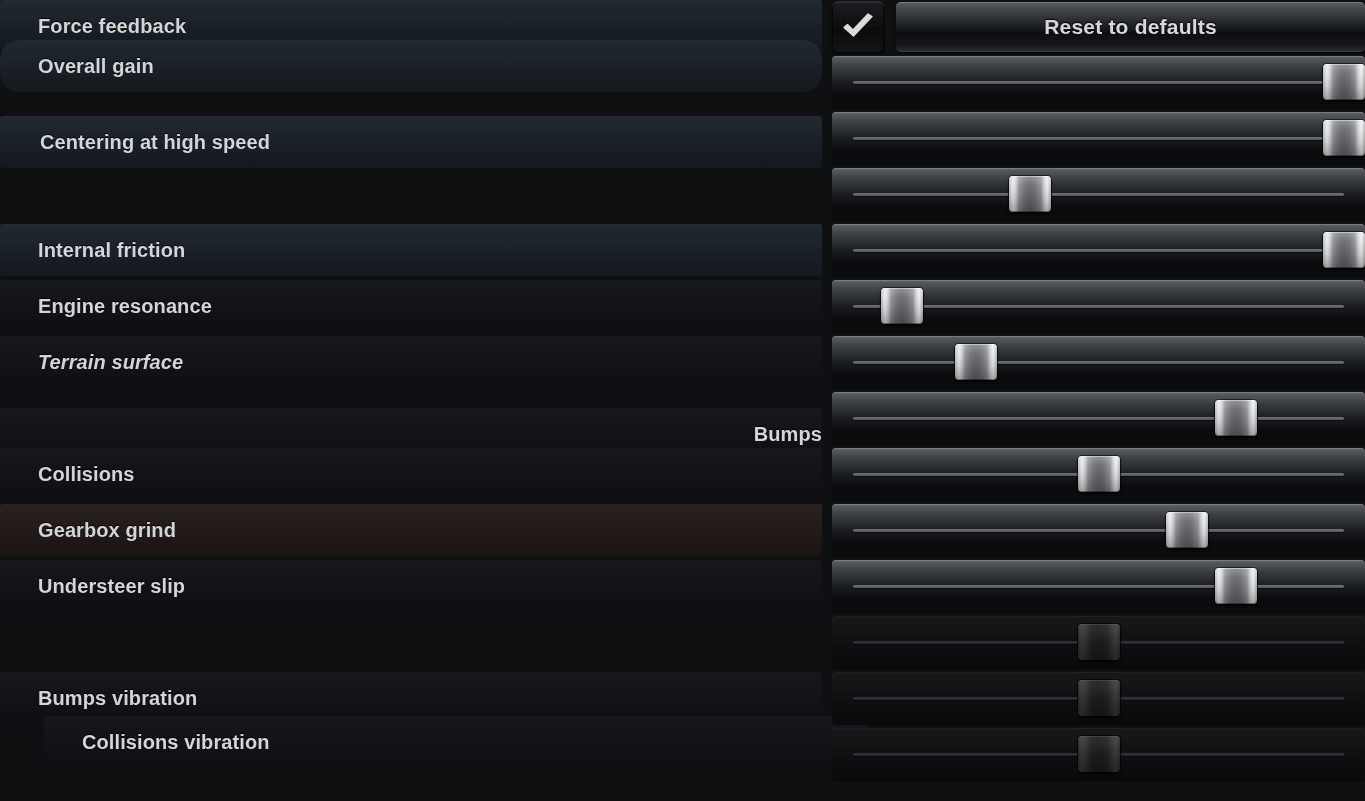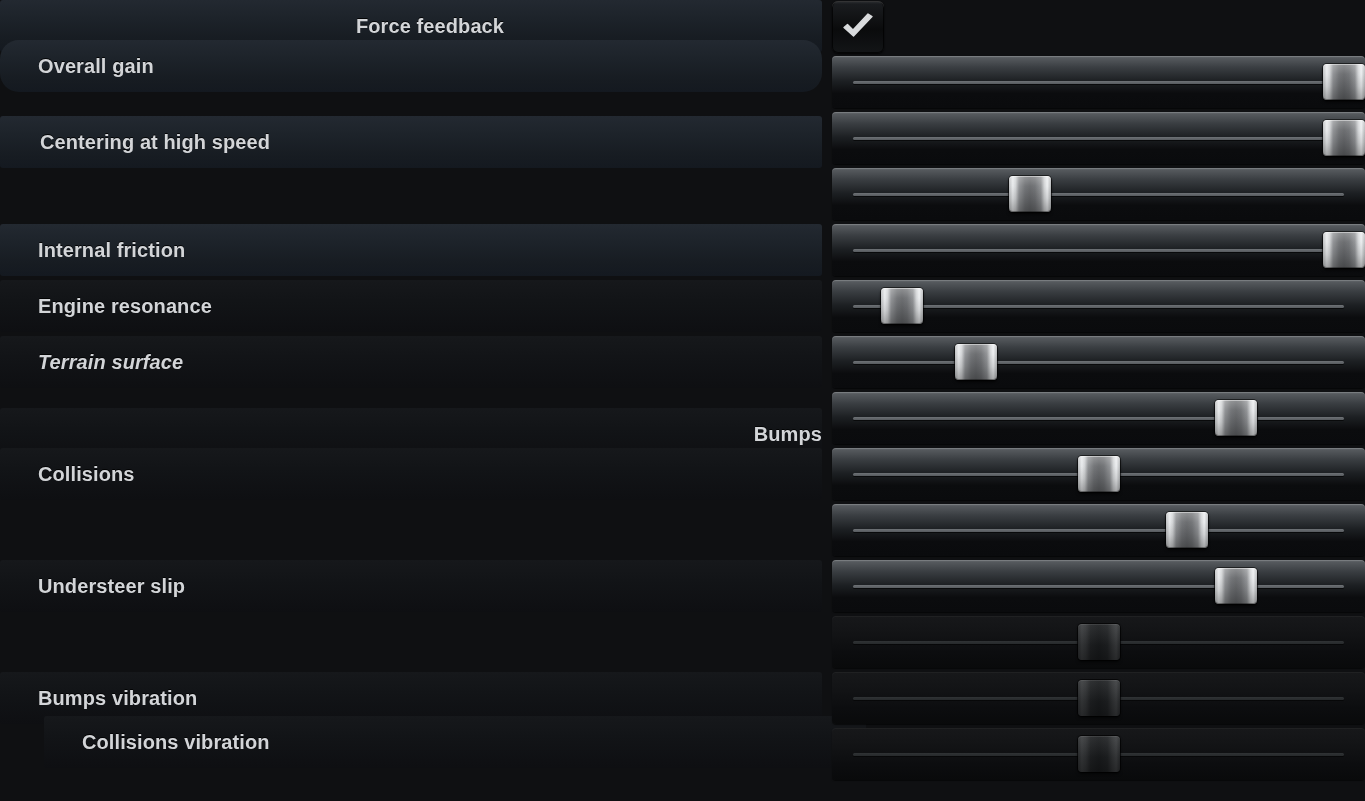--- a/index.html
+++ b/index.html
@@ -242,21 +242,21 @@
   }
 </style>
 </head>
 <body>
 
 <div id="screen">
 
   <div class="corner-stub"></div>
 
   <div class="label-col" id="label-col">
-      <div class="row-label" style="top: 0px; background: linear-gradient(rgb(35, 41, 49) 0%, rgb(29, 35, 42) 35%, rgb(23, 28, 34) 75%, rgb(20, 25, 32) 100%); justify-content: center;">
+      <div class="row-label" style="top: 0px; background: linear-gradient(rgb(35, 41, 49) 0%, rgb(29, 35, 42) 35%, rgb(23, 28, 34) 75%, rgb(20, 25, 32) 100%);">
         <span class="txt">Force feedback</span>
       </div>
       <div class="row-label" style="top: 40px; background: linear-gradient(rgb(35, 41, 49) 0%, rgb(29, 35, 42) 35%, rgb(23, 28, 34) 75%, rgb(20, 25, 32) 100%); border-radius: 19px;">
         <span class="txt">Overall gain</span>
       </div>
       <div class="row-label" style="top: 116px; background: linear-gradient(rgb(35, 41, 49) 0%, rgb(29, 35, 42) 35%, rgb(23, 28, 34) 75%, rgb(20, 25, 32) 100%); padding-left: 40px;">
         <span class="txt">Centering at high speed</span>
       </div>
       <div class="row-label" style="top: 224px; background: linear-gradient(rgb(35, 41, 49) 0%, rgb(29, 35, 42) 35%, rgb(23, 28, 34) 75%, rgb(20, 25, 32) 100%);">
         <span class="txt">Internal friction</span>
@@ -265,20 +265,23 @@
         <span class="txt">Engine resonance</span>
       </div>
       <div class="row-label" style="top: 336px; background: linear-gradient(rgb(22, 24, 27) 0%, rgb(18, 20, 23) 40%, rgb(14, 15, 18) 100%); font-style: italic;">
         <span class="txt">Terrain surface</span>
       </div>
       <div class="row-label" style="top: 408px; background: linear-gradient(rgb(22, 24, 27) 0%, rgb(18, 20, 23) 40%, rgb(14, 15, 18) 100%); justify-content: flex-end;">
         <span class="txt">Bumps</span>
       </div>
       <div class="row-label" style="top: 448px; background: linear-gradient(rgb(22, 24, 27) 0%, rgb(18, 20, 23) 40%, rgb(14, 15, 18) 100%);">
         <span class="txt">Collisions</span>
+      </div>
+      <div class="row-label" style="top: 504px; background: linear-gradient(rgb(42, 34, 32) 0%, rgb(36, 28, 26) 40%, rgb(25, 19, 18) 100%);">
+        <span class="txt">Gearbox grind</span>
       </div>
       <div class="row-label" style="top: 560px; background: linear-gradient(rgb(22, 24, 27) 0%, rgb(18, 20, 23) 40%, rgb(14, 15, 18) 100%);">
         <span class="txt">Understeer slip</span>
       </div>
       <div class="row-label" style="top: 672px; background: linear-gradient(rgb(22, 24, 27) 0%, rgb(18, 20, 23) 40%, rgb(14, 15, 18) 100%);">
         <span class="txt">Bumps vibration</span>
       </div>
       <div class="row-label" style="top: 716px; background: linear-gradient(rgb(22, 24, 27) 0%, rgb(18, 20, 23) 40%, rgb(14, 15, 18) 100%); margin-left: 44px;">
         <span class="txt">Collisions vibration</span>
       </div>
@@ -287,20 +290,23 @@
   <div class="ctrl-col" id="ctrl-col">
 
     <div class="hdr">
       <div class="checkbox">
         <span>
           <svg width="34" height="28" viewBox="0 0 34 28" aria-hidden="true">
             <path d="M3 14.5 L12.5 23 L31 3.5 L27 1 L12 17 L6.5 11.5 Z" fill="#d9dbdd" stroke="#d9dbdd" stroke-width="1.4" stroke-linejoin="round"></path>
           </svg>
         </span>
       </div>
+      <div class="reset-btn">
+        <span class="txt">Reset to defaults</span>
+      </div>
     </div>
 
   <div class="slider-row" style="top: 56px;">
         <div class="track"></div>
         <div class="handle" style="left: 512px;"></div>
       </div>
       <div class="slider-row" style="top: 112px;">
         <div class="track"></div>
         <div class="handle" style="left: 512px;"></div>
       </div>

